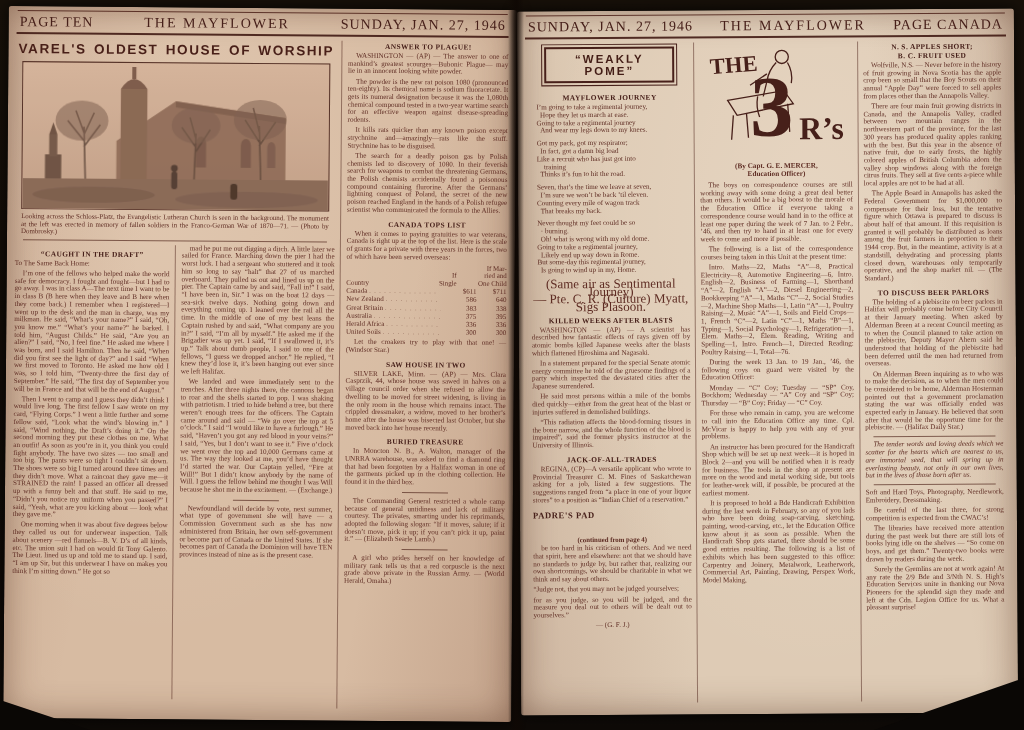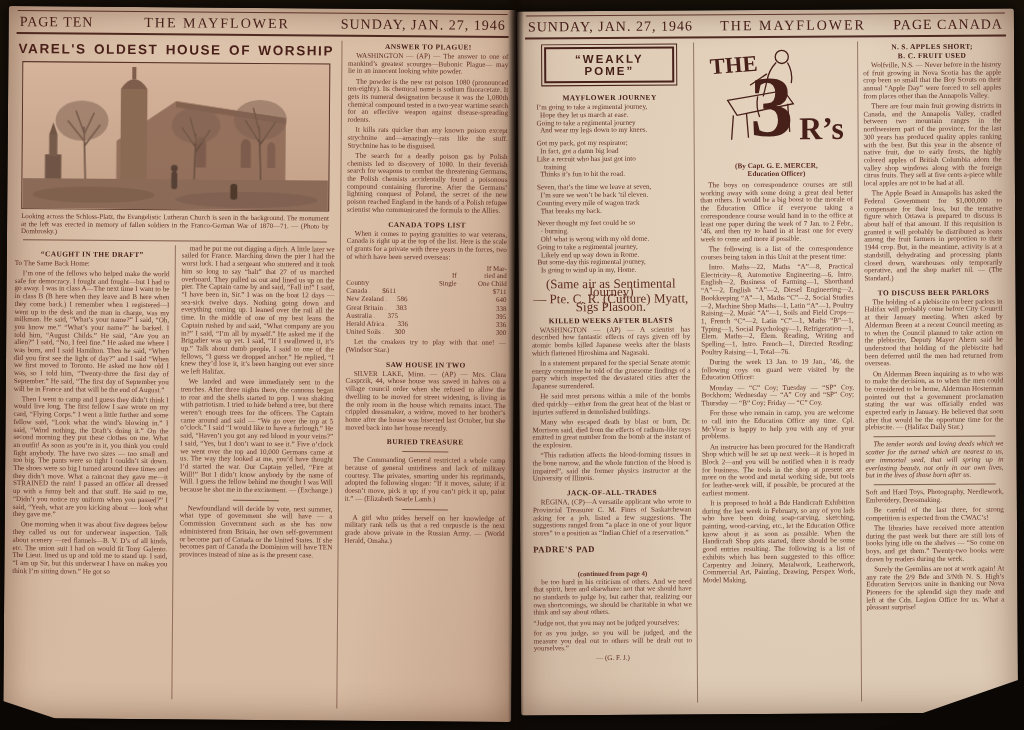--- a/index.html
+++ b/index.html
@@ -55,22 +55,22 @@
   .tbl{margin:2px 0 3px;}
   .thead{display:flex;align-items:flex-end;font-size:6.9px;line-height:7.4px;
       margin-bottom:1px;}
   .th-c{flex:1;}
   .th-n{width:36px;text-align:right;white-space:pre-line;}
   .th-m{width:50px;text-align:right;white-space:pre-line;}
   .trow{display:flex;font-size:7px;line-height:8.2px;}
   .tc{white-space:nowrap;}
   .dots{flex:1;overflow:hidden;white-space:nowrap;opacity:.75;padding:0 2px;}
   .dots::before{content:". . . . . . . . . . . . . .";letter-spacing:1px;font-size:6px;}
-  .tn1{width:36px;text-align:center;}
-  .tn2{width:52px;text-align:right;padding-left:48px;}
+  .tn1{width:36px;text-align:right;}
+  .tn2{width:30px;text-align:right;}
   
   .p11body{display:flex;height:calc(100% - 34px);}
   .pc{box-sizing:border-box;padding:0 5px;}
   .pc1{width:35%;}
   .pc2{width:34%;border-left:1px solid rgba(74,30,22,.5);}
   .pc3{width:31%;border-left:1px solid rgba(74,30,22,.5);}
   .pomebox{border:2px solid #47201a;outline:1px solid #47201a;outline-offset:2px;
      margin:4px 14px 10px;padding:4px 14px;text-align:center;
      font-family:"Liberation Sans",sans-serif;font-weight:bold;font-size:11.5px;
      letter-spacing:2px;color:#431d16;}
@@ -232,20 +232,21 @@
                 </div>
             </div>
             <p class="bp">Let the croakers try to play with that one! — (Windsor Star.)</p>
           </div>
           <div>
             <h3 class="atitle">SAW HOUSE IN TWO</h3>
             <p class="bp">SILVER LAKE, Minn. — (AP) — Mrs. Clara Casprzik, 44, whose house was sawed in halves on a village council order when she refused to allow the dwelling to be moved for street widening, is living in the only room in the house which remains intact. The crippled dressmaker, a widow, moved to her brother’s home after the house was bisected last October, but she moved back into her house recently.</p>
           </div>
           <div>
             <h3 class="atitle">BURIED TREASURE</h3>
+            <p class="bp">In Moncton N. B., A. Walton, manager of the UNRRA warehouse, was asked to find a diamond ring that had been forgotten by a Halifax woman in one of the garments picked up in the clothing collection. He found it in the third box.</p>
           </div>
           <div class="rule-short"></div>
           <p class="bp">The Commanding General restricted a whole camp because of general untidiness and lack of military courtesy. The privates, smarting under his reprimands, adopted the following slogan: “If it moves, salute; if it doesn’t move, pick it up; if you can’t pick it up, paint it.” — (Elizabeth Searle Lamb.)</p>
           <div class="rule-short"></div>
           <p class="bp">A girl who prides herself on her knowledge of military rank tells us that a red corpuscle is the next grade above private in the Russian Army. — (World Herald, Omaha.)</p>
         </div>
       </div>
     </div>
   </div>
 
@@ -284,21 +285,20 @@
   Is going to wind up in my, Home.</div>
             <p class="credit-line">(Same air as Sentimental Journey)</p>
             <p class="credit-line">— Pte. C. R. (Culture) Myatt,</p>
             <p class="credit-line">Sigs Plasoon.</p>
           </div>
           <div>
             <h3 class="atitle">KILLED WEEKS AFTER BLASTS</h3>
             <p class="bp">WASHINGTON — (AP) — A scientist has described how fantastic effects of rays given off by atomic bombs killed Japanese weeks after the blasts which flattened Hiroshima and Nagasaki.</p>
             <p class="bp">In a statement prepared for the special Senate atomic energy committee he told of the gruesome findings of a party which inspected the devastated cities after the Japanese surrendered.</p>
             <p class="bp">He said most persons within a mile of the bombs died quickly—either from the great heat of the blast or injuries suffered in demolished buildings.</p>
-            <p class="bp">Many who escaped death by blast or burn, Dr. Morrison said, died from the effects of radium-like rays emitted in great number from the bomb at the instant of the explosion.</p>
             <p class="bp">“This radiation affects the blood-forming tissues in the bone narrow, and the whole function of the blood is impaired”, said the former physics instructor at the University of Illinois.</p>
           </div>
           <div>
             <h3 class="atitle">JACK-OF-ALL-TRADES</h3>
             <p class="bp">REGINA, (CP)—A versatile applicant who wrote to Provincial Treasurer C. M. Fines of Saskatchewan asking for a job, listed a few suggestions. The suggestions ranged from “a place in one of your liquor stores” to a position as “Indian Chief of a reservation.”</p>
           </div>
           <div>
             <h3 class="padretitle">PADRE'S PAD</h3>
             <p class="padrecont">(continued from page 4)</p>
             <p class="bp">be too hard in his criticism of others. And we need that spirit, here and elsewhere: not that we should have no standards to judge by, but rather that, realizing our own shortcomings, we should be charitable in what we think and say about others.</p>
@@ -346,21 +346,21 @@
             <p class="bp">Wolfville, N.S. — Never before in the history of fruit growing in Nova Scotia has the apple crop been so small that the Boy Scouts on their annual “Apple Day” were forced to sell apples from places other than the Annapolis Valley.</p>
             <p class="bp">There are four main fruit growing districts in Canada, and the Annapolis Valley, cradled between two mountain ranges in the northwestern part of the province, for the last 300 years has produced quality apples ranking with the best. But this year in the absence of native fruit, due to early frosts, the highly colored apples of British Columbia adorn the valley shop windows along with the foreign citrus fruits.  They sell at five cents a-piece while local apples are not to be had at all.</p>
             <p class="bp">The Apple Board in Annapolis has asked the Federal Government for $1,000,000 to compensate for their loss, but the tentative figure which Ottawa is prepared to discuss is about half of that amount. If this requisition is granted it will probably be distributed as loans among the fruit farmers in proportion to their 1944 crop. But, in the meantime, activity is at a standstill, dehydrating and processing plants closed down, warehouses only temporarily operative, and the shop market nil. — (The Standard.)</p>
           </div>
           <div>
             <h3 class="atitle">TO DISCUSS BEER PARLORS</h3>
             <p class="bp">The holding of a plebiscite on beer parlors in Halifax will probably come before City Council at their January meeting.  When asked by Alderman Breen at a recent Council meeting as to when the Council planned to take action on the plebiscite, Deputy Mayor Ahern said he understood that holding of the plebiscite had been deferred until the men had returned from overseas.</p>
             <p class="bp">On Alderman Breen inquiring as to who was to make the decision, as to when the men could be considered to be home, Alderman Hosterman pointed out that a government proclamation stating the war was officially ended was expected early in January. He believed that soon after that would be the opportune time for the plebiscite. — (Halifax Daily Star.)</p>
           </div>
           <div class="rule"></div>
-          <p class="quote">The tender words and loving deeds which we scatter for the turned which are nearest to us, are immortal seed, that will spring up in everlasting beauty, not only in our own lives, but in the lives of those born after us.</p>
+          <p class="quote">The tender words and loving deeds which we scatter for the hearts which are nearest to us, are immortal seed, that will spring up in everlasting beauty, not only in our own lives, but in the lives of those born after us.</p>
           <div class="rule"></div>
           <div>
             <p class="bp sal">Soft and Hard Toys, Photography, Needlework, Embroidery, Dressmaking.</p>
             <p class="bp">Be careful of the last three, for strong competition is expected from the CWAC’s!</p>
             <p class="bp">The libraries have received more attention during the past week but there are still lots of books lying idle on the shelves — “So come on boys, and get them.”  Twenty-two books were drawn by readers during the week.</p>
             <p class="bp">Surely the Gremlins are not at work again! At any rate the 2/9 Bde and 3/Nth N. S. High’s Education Services unite in thanking our Nova Pioneers for the splendid sign they made and left at the Cdn. Legion Office for us. What a pleasant surprise!</p>
           </div>
         </div>
       </div>
     </div>

